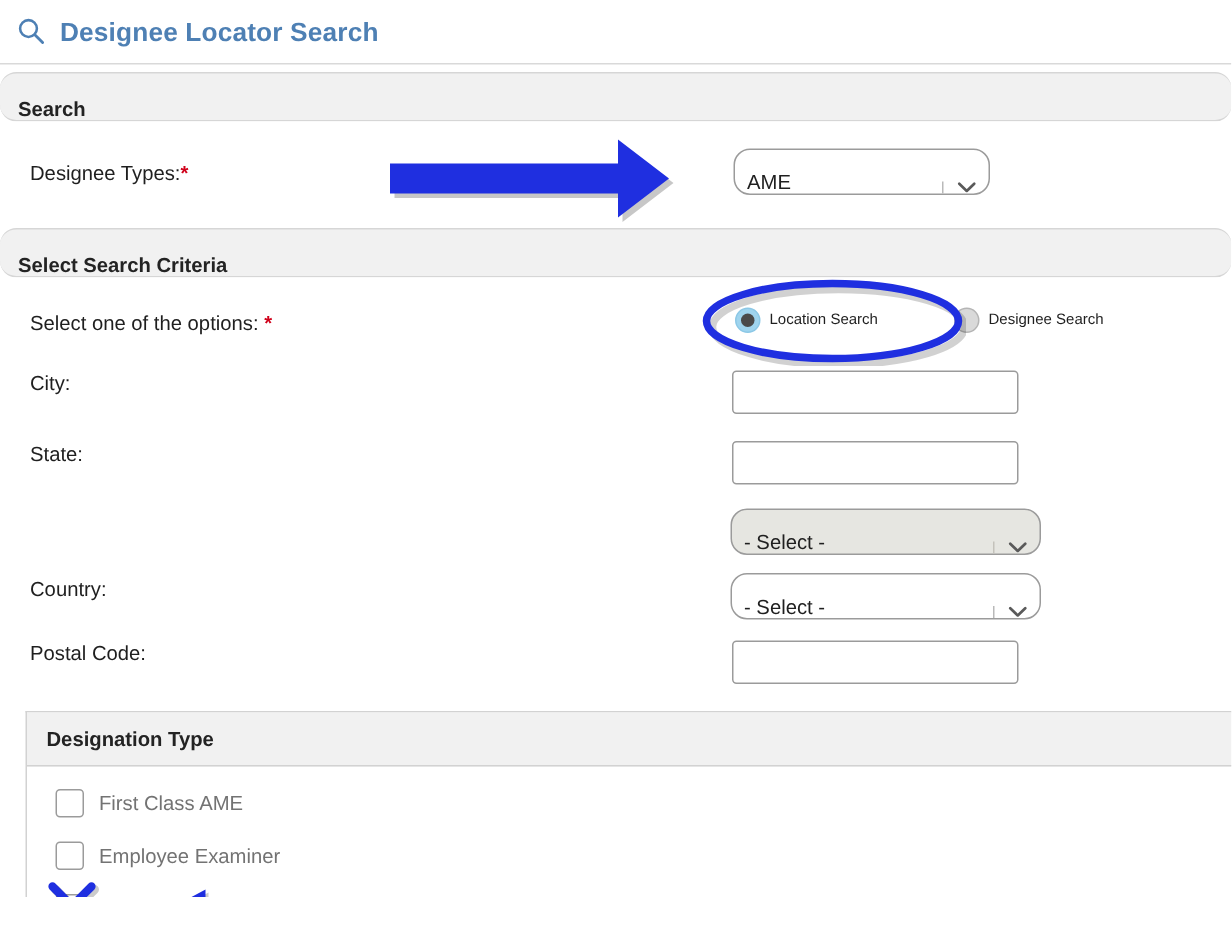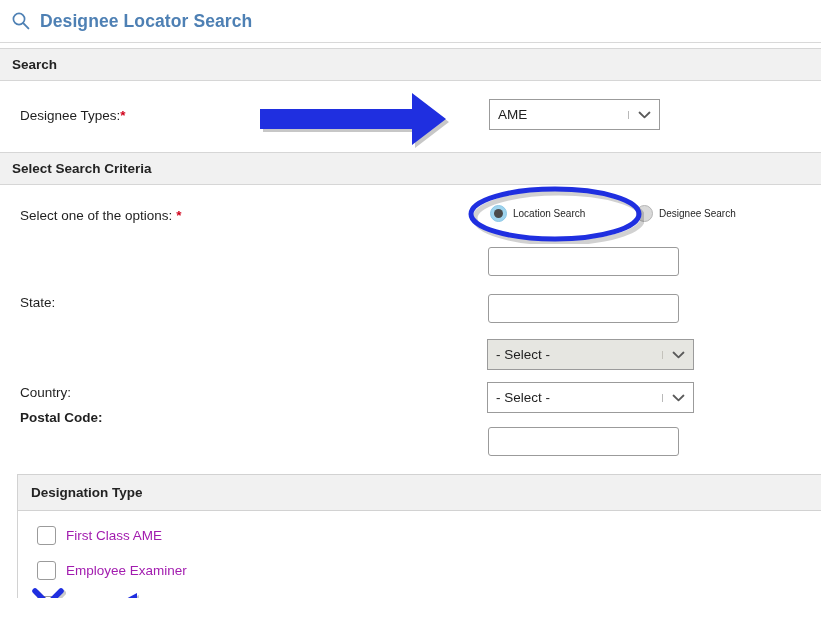--- a/index.html
+++ b/index.html
@@ -39,21 +39,21 @@
     white-space: nowrap;
   }
 
   
   .section-bar {
     position: absolute; left: 0;
     width: 821px;
     background: #f1f1f1;
     border-top: 1px solid #d6d6d6;
     border-bottom: 1px solid #d6d6d6;
-    display: flex; align-items: center;
+    display: flex; align-items: flex-end; border-radius: 11px;
   }
   .section-bar .label {
     margin-left: 12px;
     font-size: 13.5px;
     font-weight: bold;
     color: #232323;
     white-space: nowrap;
   }
   #section-search { top: 48px; height: 33px; }
   #section-criteria { top: 152px; height: 33px; }
@@ -77,22 +77,22 @@
     position: absolute;
     height: 29px;
     background: #ffffff;
     border: 1px solid #9b9b9b;
     border-radius: 3px;
   }
   .sel {
     position: absolute;
     height: 31px;
     border: 1px solid #9b9b9b;
-    border-radius: 0;
-    display: flex; align-items: center;
+    border-radius: 11px;
+    display: flex; align-items: flex-end;
     background: #ffffff;
   }
   .sel.gray { background: #e6e6e1; }
   .sel .sel-text {
     flex: 1;
     display: flex; align-items: center;
     padding-left: 8px;
     font-size: 13.5px;
     color: #1f1f1f;
     white-space: nowrap;
@@ -167,21 +167,21 @@
   .checkbox {
     width: 19px; height: 19px;
     border: 1px solid #9b9b9b;
     border-radius: 3px;
     background: #ffffff;
     flex: none;
   }
   .check-label {
     margin-left: 10px;
     font-size: 13.5px;
-    color: #a21caf;
+    color: #737373;
     white-space: nowrap;
   }
 
   
   .annot {
     position: absolute;
     pointer-events: none;
   }
   #annot-arrow-dropdown { left: 258px; top: 88px; width: 232px; height: 60px; }
   #annot-ellipse-radio  { left: 466px; top: 186px; width: 178px; height: 58px; }
@@ -227,20 +227,23 @@
 
   <div class="radio-wrap" style="left:490px;top:205px;">
     <span class="radio checked"></span>
     <span class="radio-label">Location Search</span>
   </div>
   <div class="radio-wrap" style="left:636px;top:205px;">
     <span class="radio"></span>
     <span class="radio-label">Designee Search</span>
   </div>
 
+  <div class="form-row" style="top:245px;height:20px;">
+    <span class="field-label">City:</span>
+  </div>
   <input class="text-input" style="left: 488px; top: 247px; width: 191px;" type="text" value="">
 
   <div class="form-row" style="top:292px;height:20px;">
     <span class="field-label">State:</span>
   </div>
   <input class="text-input" style="left: 488px; top: 294px; width: 191px;" type="text" value="">
 
   <div class="sel gray" style="left:487px;top:339px;width:207px;">
     <span class="sel-text">- Select -</span>
     <span class="sel-arrow">
@@ -255,21 +258,21 @@
   </div>
   <div class="sel" style="left:487px;top:382px;width:207px;">
     <span class="sel-text">- Select -</span>
     <span class="sel-arrow">
       <svg class="chev" viewBox="0 0 13 8">
           <polyline points="1.5,1.5 6.5,6.3 11.5,1.5" fill="none" stroke="#5a5a5a" stroke-width="1.8" stroke-linecap="round" stroke-linejoin="round"></polyline>
         </svg>
     </span>
   </div>
 
-  <div class="form-row" style="top:407px;height:20px;font-weight:bold;">
+  <div class="form-row" style="top:425px;height:20px;">
     <span class="field-label">Postal Code:</span>
   </div>
   <input class="text-input" style="left: 488px; top: 427px; width: 191px;" type="text" value="">
 
   <div id="designation-panel">
     <div id="designation-header">
       <span class="label">Designation Type</span>
     </div>
 
     <div class="check-row" style="top:51px;">

